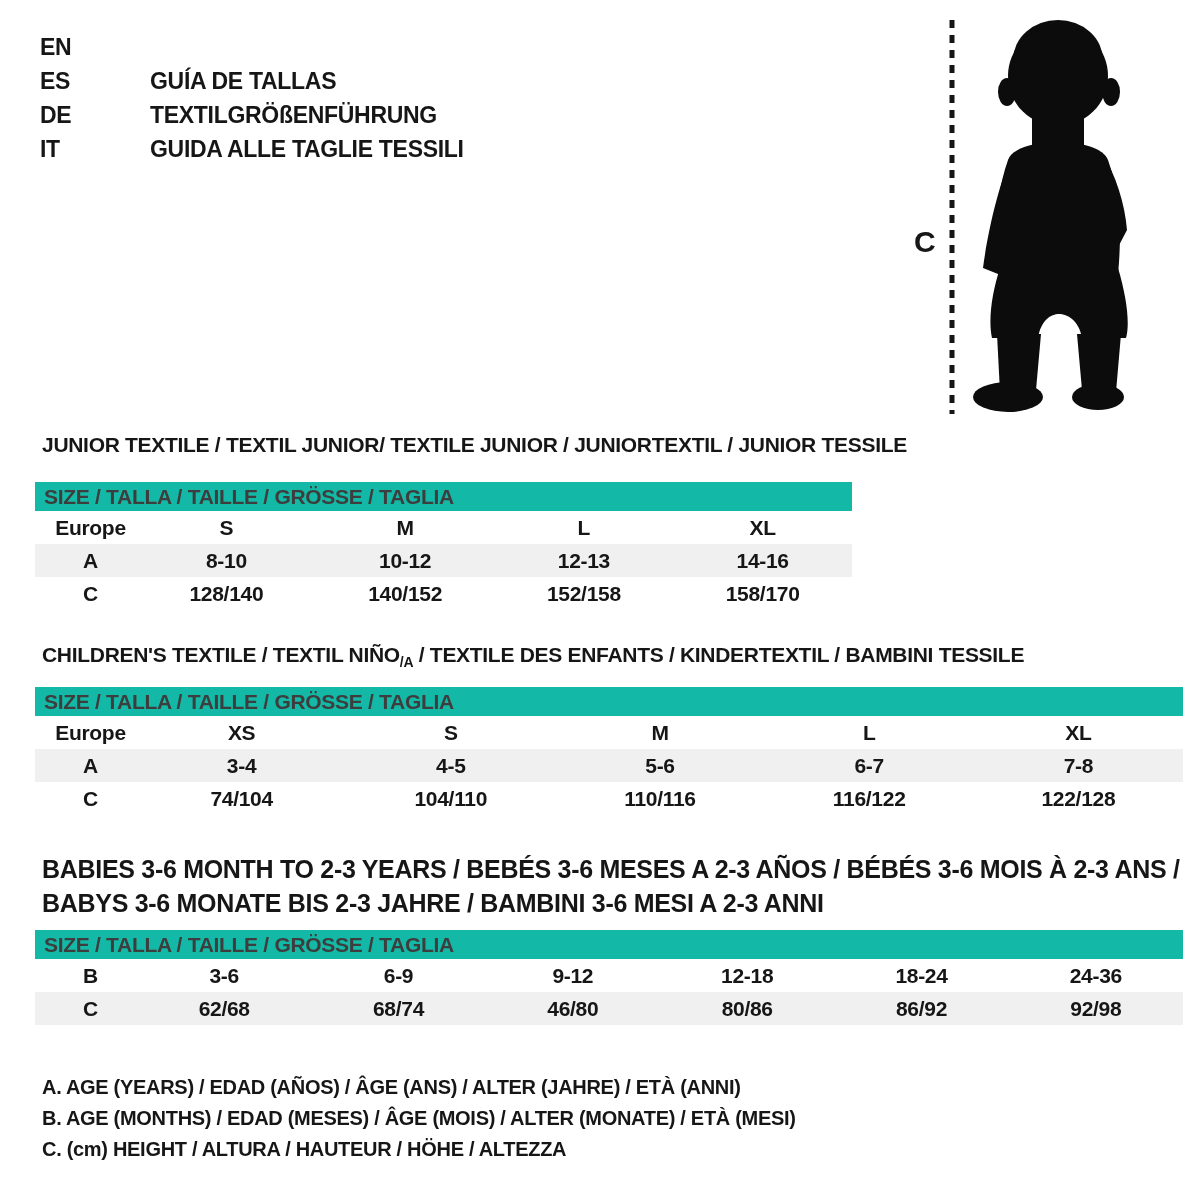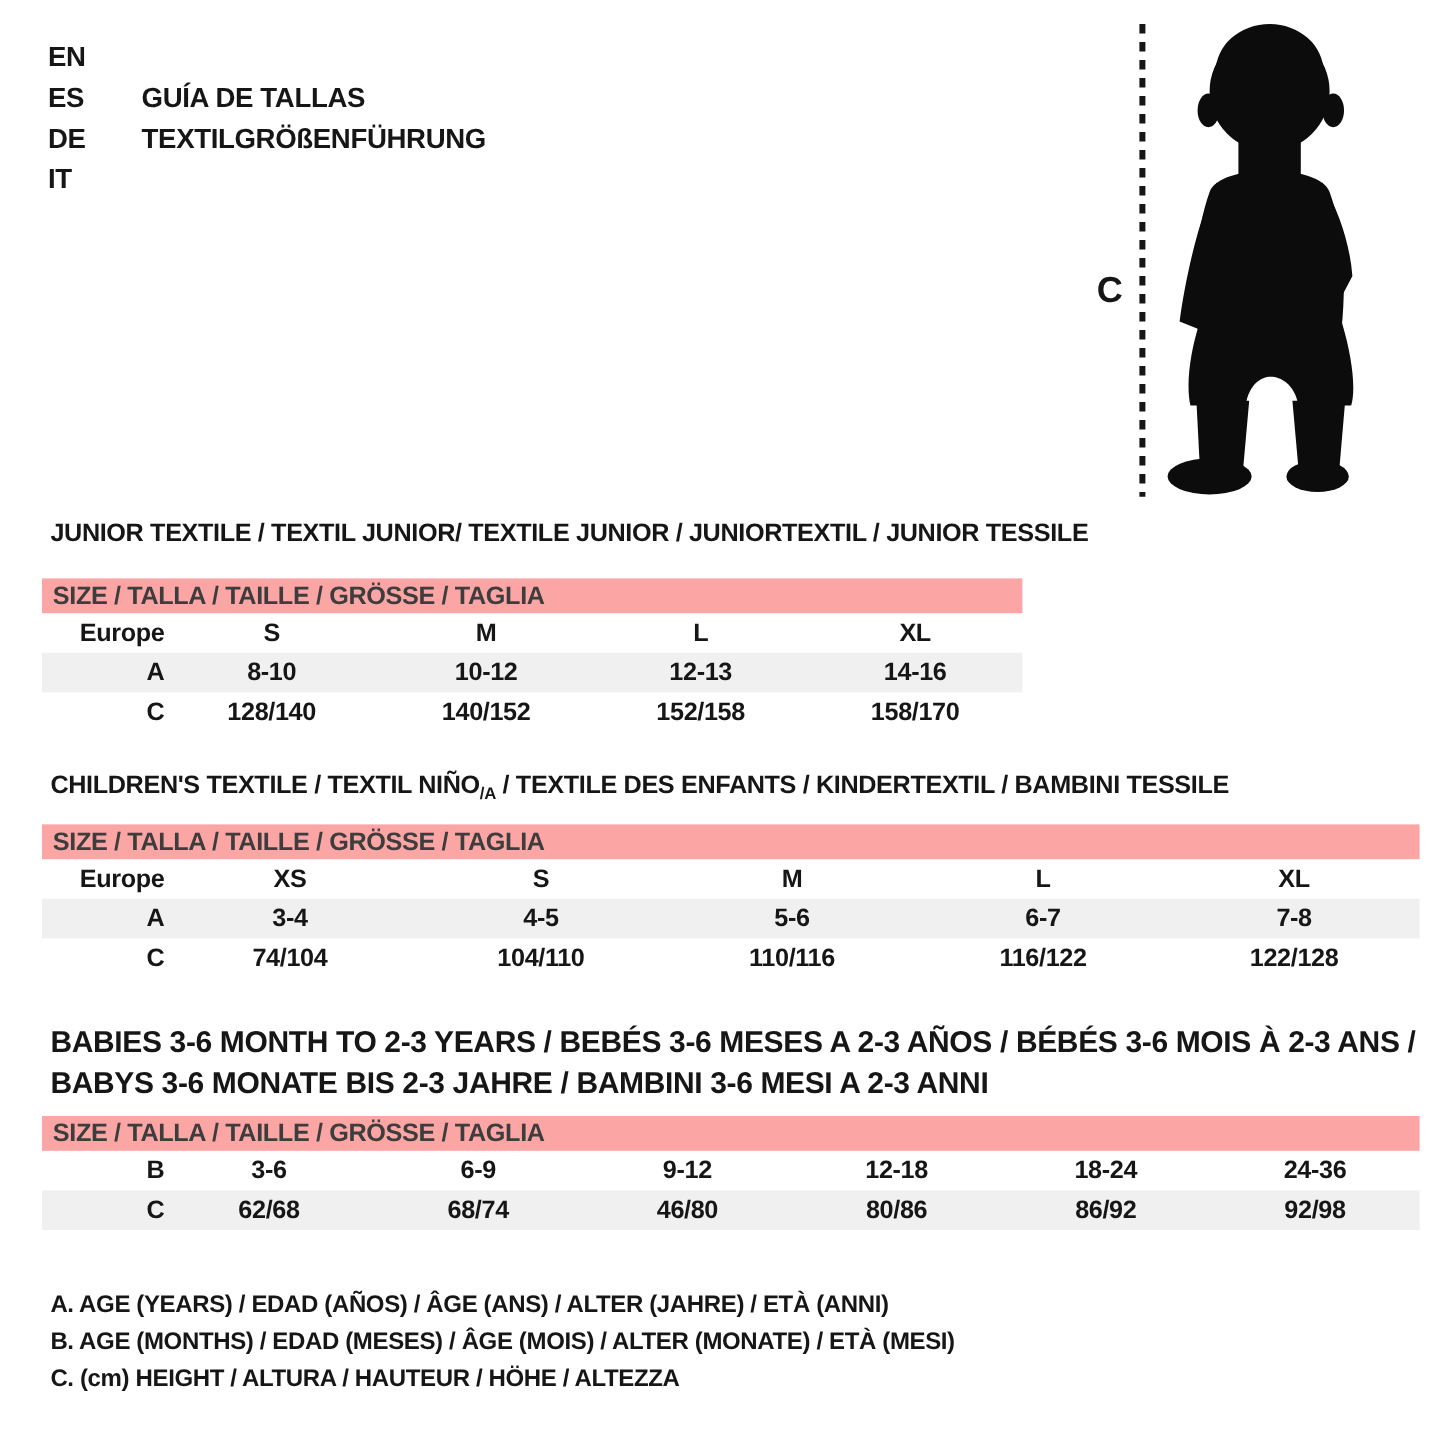--- a/index.html
+++ b/index.html
@@ -3,39 +3,39 @@
 <meta charset="utf-8">
 <style>
   html,body{margin:0;padding:0;background:#ffffff;}
   .page{
     position:relative;width:1200px;height:1200px;background:#ffffff;
     font-family:"Liberation Sans","DejaVu Sans",sans-serif;font-weight:700;
     color:#161616;overflow:hidden;
   }
   
   .lang-list{position:absolute;left:40px;top:30px;}
-  .lang-row{display:flex;height:34px;align-items:center;font-size:23px;letter-spacing:-0.3px;}
+  .lang-row{display:flex;height:34px;align-items:center;font-size:23px;letter-spacing:-0.3px;gap:32px;}
   .lang-code{width:78px;flex:none;}
   
   .figure{position:absolute;left:900px;top:10px;width:260px;height:412px;}
   .figure svg{display:block;width:100%;height:100%;}
   
   .section-title{position:absolute;left:42px;font-size:21px;letter-spacing:-0.3px;white-space:nowrap;}
   .title-sub{font-size:14px;position:relative;top:5px;}
   
   .table{position:absolute;left:35px;}
-  .size-bar{height:29px;background:#fca5a5;color:#3d3d3d;font-size:21px;line-height:30px;
+  .size-bar{height:29px;background:#14b8a6;color:#3d3d3d;font-size:21px;line-height:30px;
     padding-left:9px;letter-spacing:-0.3px;}
   .row{display:grid;height:33px;align-items:center;font-size:21px;letter-spacing:-0.3px;}
   .row.alt{background:#f0f0f0;}
   .cols4{grid-template-columns:102px repeat(4,1fr);}
   .cols5{grid-template-columns:102px repeat(5,1fr);}
   .cols6{grid-template-columns:102px repeat(6,1fr);}
   .cell{text-align:center;}
-  .cell.label{text-align:right;padding-left:9px;}
+  .cell.label{text-align:center;padding-left:9px;}
   .w-junior{width:817px;}
   .w-wide{width:1148px;}
   
   .babies-title{position:absolute;left:42px;top:852px;font-size:25px;letter-spacing:-0.3px;line-height:34px;}
   
   .legend{position:absolute;left:42px;top:1072px;font-size:20px;letter-spacing:-0.3px;line-height:31px;}
 </style>
 </head>
 <body>
 
@@ -48,20 +48,21 @@
     <div class="lang-row">
       <span class="lang-code">ES</span>
       <span>GUÍA DE TALLAS</span>
     </div>
     <div class="lang-row">
       <span class="lang-code">DE</span>
       <span>TEXTILGRÖßENFÜHRUNG</span>
     </div>
     <div class="lang-row">
       <span class="lang-code">IT</span>
+      <span>GUIDA ALLE TAGLIE TESSILI</span>
     </div>
   </div>
 
   <div class="figure">
     <svg viewBox="0 0 260 412" xmlns="http://www.w3.org/2000/svg">
       <text x="14" y="242" font-size="30" font-weight="bold" fill="#161616">C</text>
       <line x1="52" y1="10" x2="52" y2="404" stroke="#161616" stroke-width="5" stroke-dasharray="8 7"></line>
       <g fill="#0c0c0c" transform="translate(70,8)">
         <ellipse cx="88" cy="42" rx="45" ry="40"></ellipse>
         <circle cx="88" cy="58" r="50"></circle>

